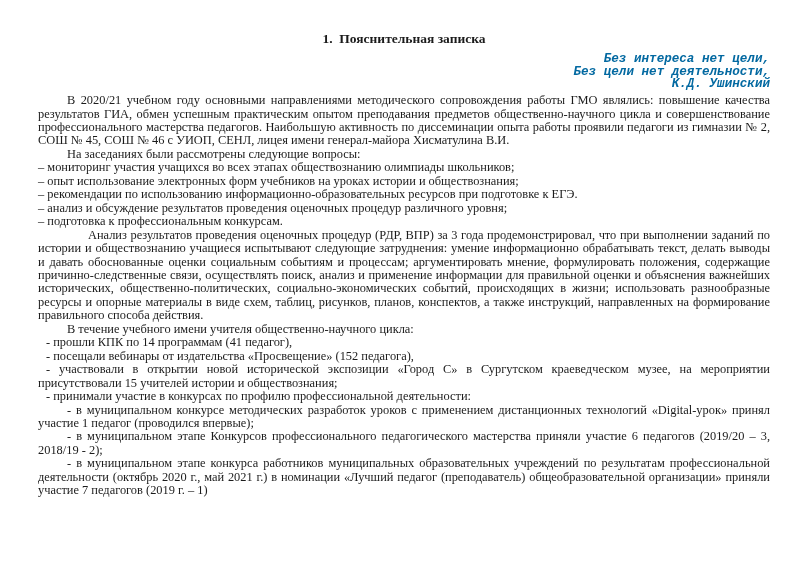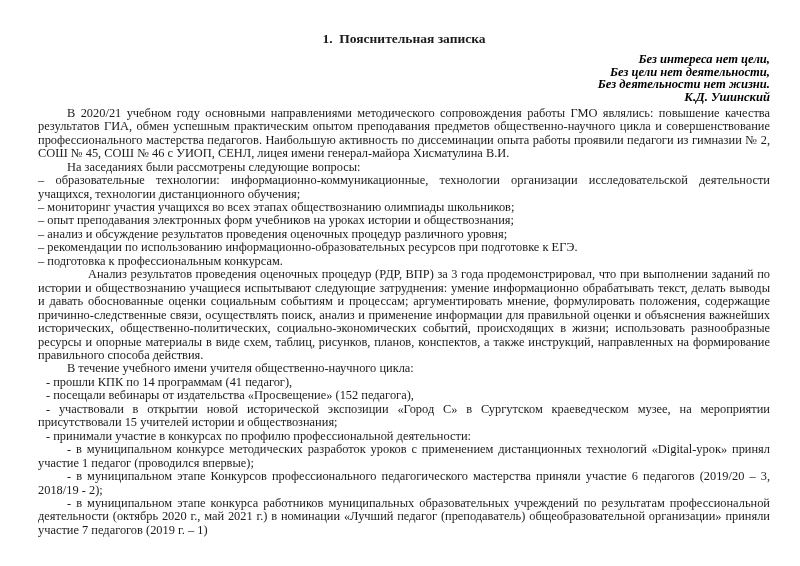--- a/index.html
+++ b/index.html
@@ -48,35 +48,33 @@
   .ind-lg { text-indent: 50px; }
   .ind-sm { text-indent: 8px;  }
 </style>
 </head>
 <body>
 
 <div class="page">
 
   <h1 class="doc-title">1.  Пояснительная записка</h1>
 
-  <div class="epigraph" style="color: #000000;">
+  <div class="epigraph" style="color: #0369a1; font-family: Liberation Mono, monospace;">
     <p>Без интереса нет цели,</p>
     <p>Без цели нет деятельности,</p>
-    <p>Без деятельности нет жизни.</p>
     <p>К.Д. Ушинский</p>
   </div>
 
   <div class="body-text">
     <p class="ind">В 2020/21 учебном году основными направлениями методического сопровождения работы ГМО являлись:  повышение качества результатов ГИА, обмен успешным практическим опытом преподавания предметов общественно-научного цикла и совершенствование профессионального мастерства педагогов. Наибольшую активность по диссеминации опыта работы проявили педагоги из гимназии № 2, СОШ № 45, СОШ № 46  с УИОП, СЕНЛ, лицея имени генерал-майора Хисматулина В.И.</p>
     <p class="ind">На заседаниях были рассмотрены следующие вопросы:</p>
-    <p>– образовательные технологии: информационно-коммуникационные, технологии организации исследовательской деятельности учащихся, технологии дистанционного обучения;</p>
     <p>– мониторинг участия учащихся во всех  этапах обществознанию олимпиады школьников;</p>
-    <p>– опыт преподавания электронных форм учебников на уроках истории и обществознания;</p>
+    <p>– опыт использование электронных форм учебников на уроках истории и обществознания;</p>
+    <p>– рекомендации по использованию информационно-образовательных ресурсов при подготовке к ЕГЭ.</p>
     <p>– анализ и обсуждение результатов проведения оценочных процедур различного уровня;</p>
-    <p>– рекомендации по использованию информационно-образовательных ресурсов при подготовке к ЕГЭ.</p>
     <p>– подготовка к профессиональным конкурсам.</p>
     <p class="ind-lg">Анализ результатов проведения оценочных процедур (РДР, ВПР) за 3 года продемонстрировал, что при выполнении заданий по истории и обществознанию учащиеся испытывают следующие затруднения: умение информационно обрабатывать текст, делать выводы и давать обоснованные оценки социальным событиям и процессам; аргументировать мнение, формулировать положения, содержащие причинно-следственные связи, осуществлять поиск, анализ и применение информации для правильной оценки и объяснения важнейших исторических, общественно-политических,  социально-экономических событий, происходящих в жизни;  использовать разнообразные ресурсы и опорные материалы в виде схем, таблиц, рисунков, планов, конспектов, а также инструкций, направленных на формирование правильного способа действия.</p>
     <p class="ind">В течение учебного имени учителя общественно-научного цикла:</p>
     <p class="ind-sm">- прошли КПК по 14 программам (41 педагог),</p>
     <p class="ind-sm">- посещали вебинары от издательства «Просвещение» (152 педагога),</p>
     <p class="ind-sm">- участвовали в открытии новой исторической экспозиции «Город С» в Сургутском краеведческом музее, на мероприятии присутствовали 15 учителей истории и обществознания;</p>
     <p class="ind-sm">- принимали участие в конкурсах по профилю профессиональной деятельности:</p>
     <p class="ind">- в муниципальном конкурсе методических разработок уроков  с применением дистанционных технологий «Digital-урок» принял участие 1 педагог (проводился впервые);</p>
     <p class="ind">- в муниципальном этапе Конкурсов профессионального педагогического мастерства приняли участие 6 педагогов (2019/20 – 3, 2018/19 - 2);</p>
     <p class="ind">- в муниципальном этапе конкурса работников муниципальных образовательных учреждений по результатам профессиональной деятельности (октябрь 2020 г., май 2021 г.) в номинации «Лучший педагог (преподаватель) общеобразовательной организации» приняли участие 7 педагогов (2019 г. – 1)</p>

